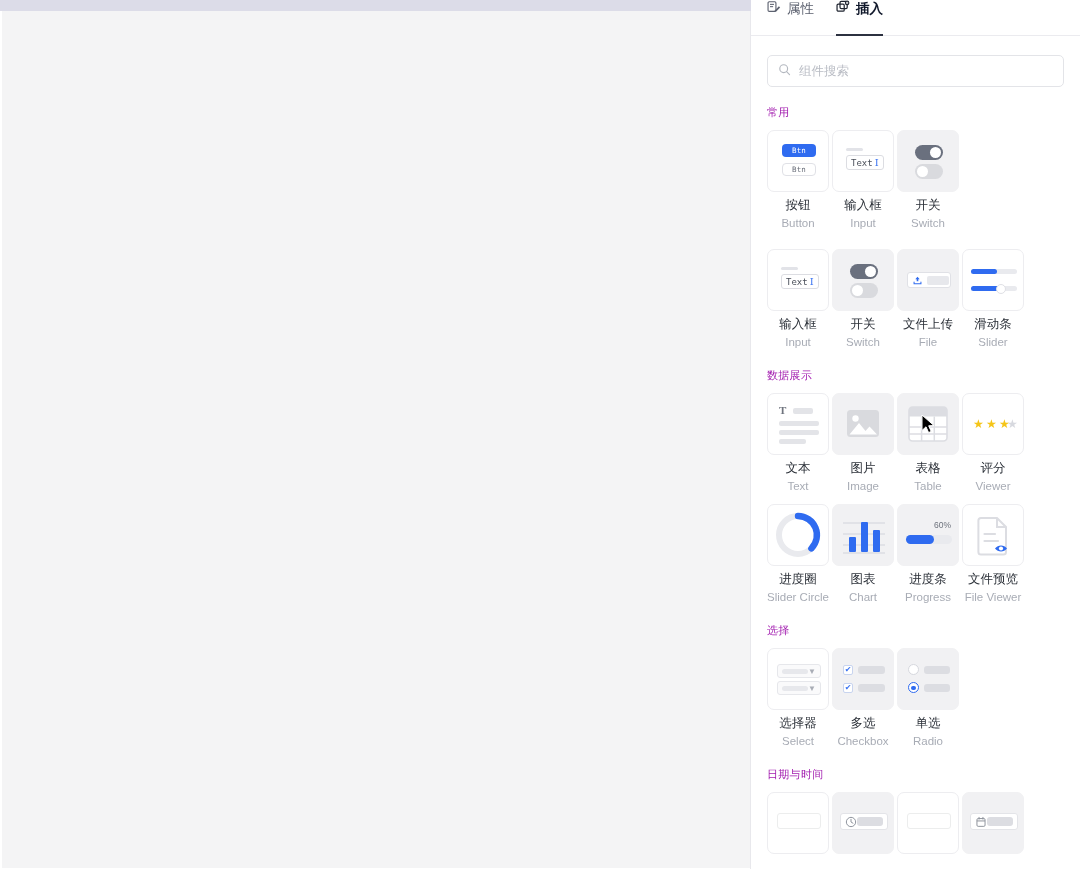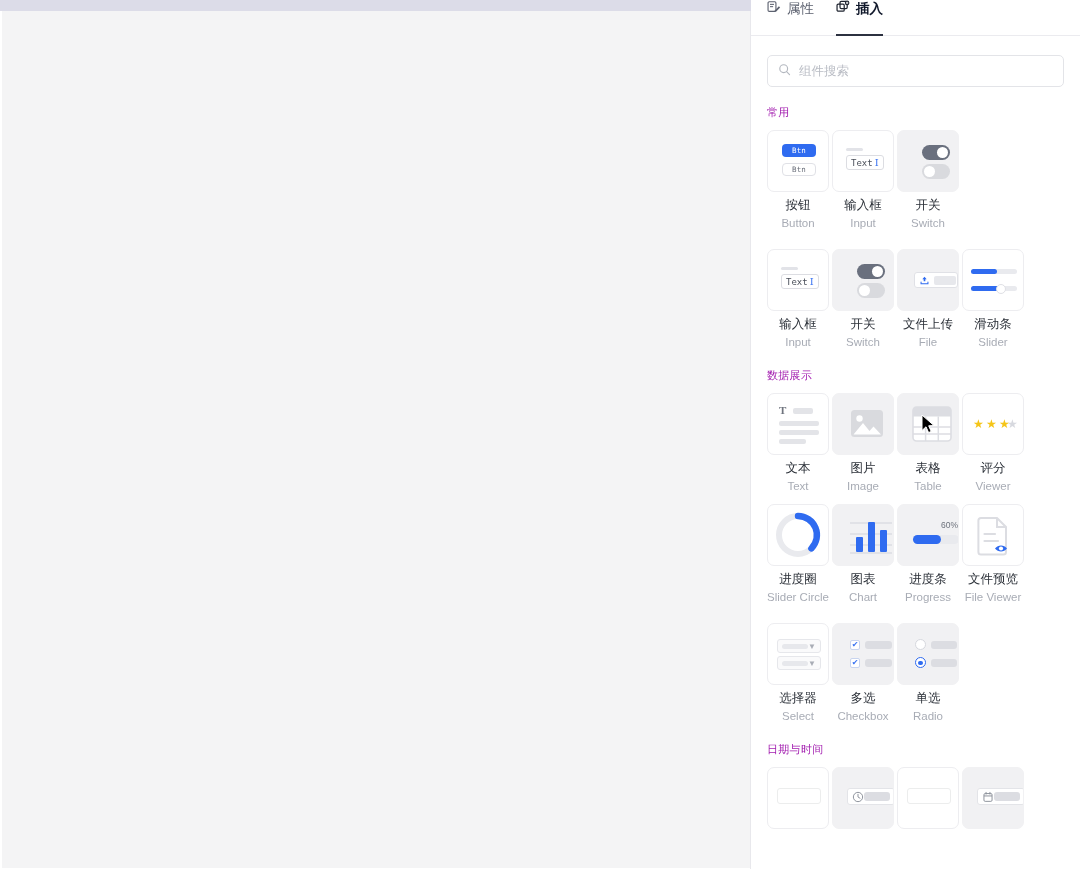--- a/index.html
+++ b/index.html
@@ -101,21 +101,21 @@
   .item { width: 62px; cursor: pointer; }
   .tile {
     width: 62px; height: 62px;
     border: 1px solid #ededf0;
     border-radius: 7px;
     background: #ffffff;
     position: relative;
     display: flex; align-items: center; justify-content: center;
     overflow: hidden;
   }
-  .tile.shaded { background: #f1f1f3; border-color: #f1f1f3; padding-left: 7px; }
+  .tile.shaded { background: #f1f1f3; border-color: #f1f1f3; }
   .labels { text-align: center; margin-top: 5px; }
   .lbl-cn {
     font-size: 12.5px; color: #2b3038; line-height: 1.42;
   }
   .lbl-en {
     font-size: 11.5px; color: #a8acb5; line-height: 1.42;
   }
 
   
   .art { width: 62px; height: 62px; position: relative; }
@@ -533,20 +533,21 @@
             <div class="labels">
               <div class="lbl-cn">文件预览</div>
               <div class="lbl-en">File Viewer</div>
             </div>
           </div>
 
         </div>
       </div>
 
       <div class="section">
+        <div class="section-title">选择</div>
         <div class="grid">
 
           <div class="item">
             <div class="tile">
               <div class="art">
                 <div class="sel-box" style="left:9px;top:16px;width:44px;height:14px;">
                   <span class="opt-bar" style="position:static;display:block;width:26px;height:5px;background:#e7e8ec;"></span>
                   <span class="sel-chev">▼</span>
                 </div>
                 <div class="sel-box" style="left:9px;top:33px;width:44px;height:14px;">

